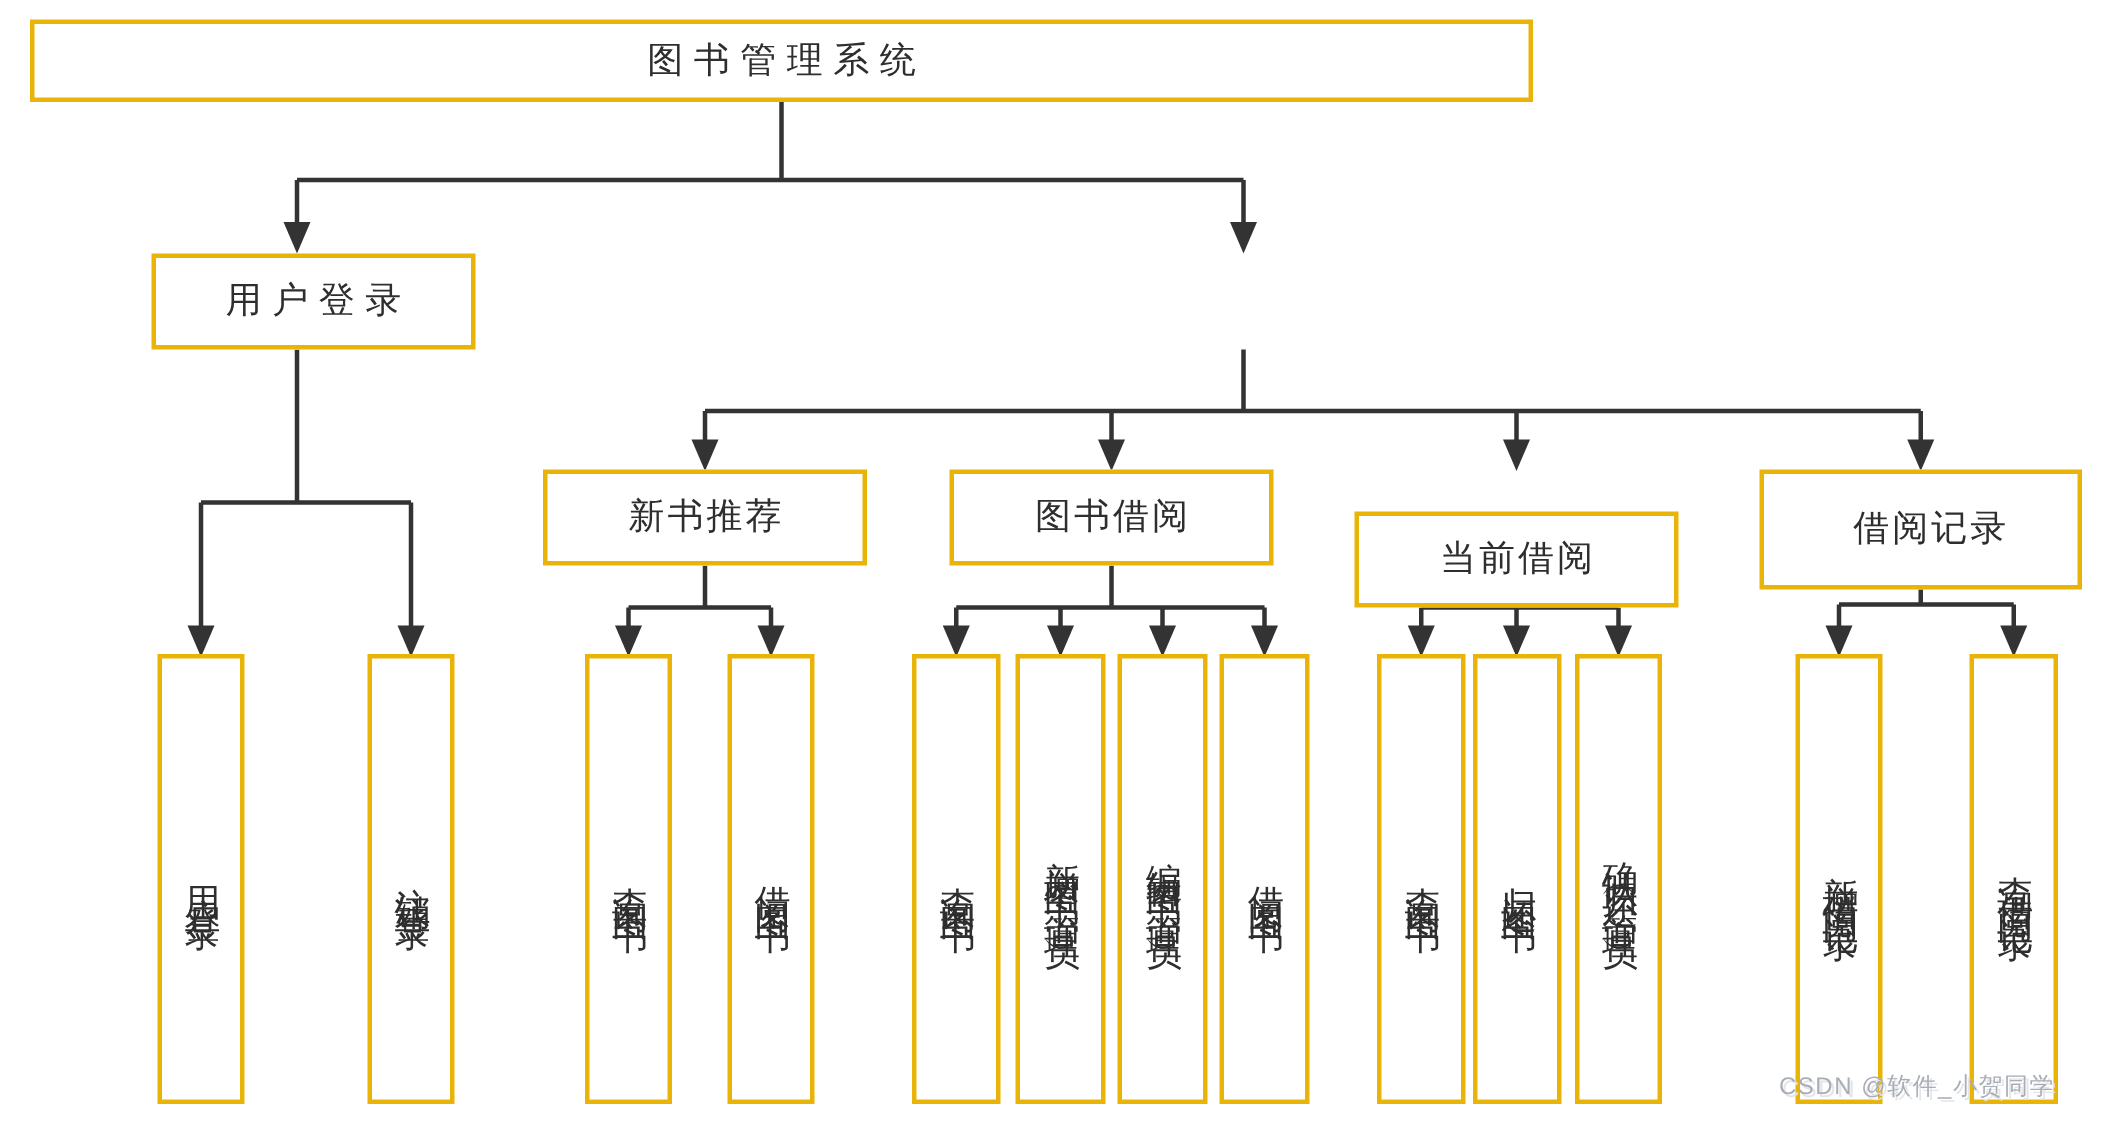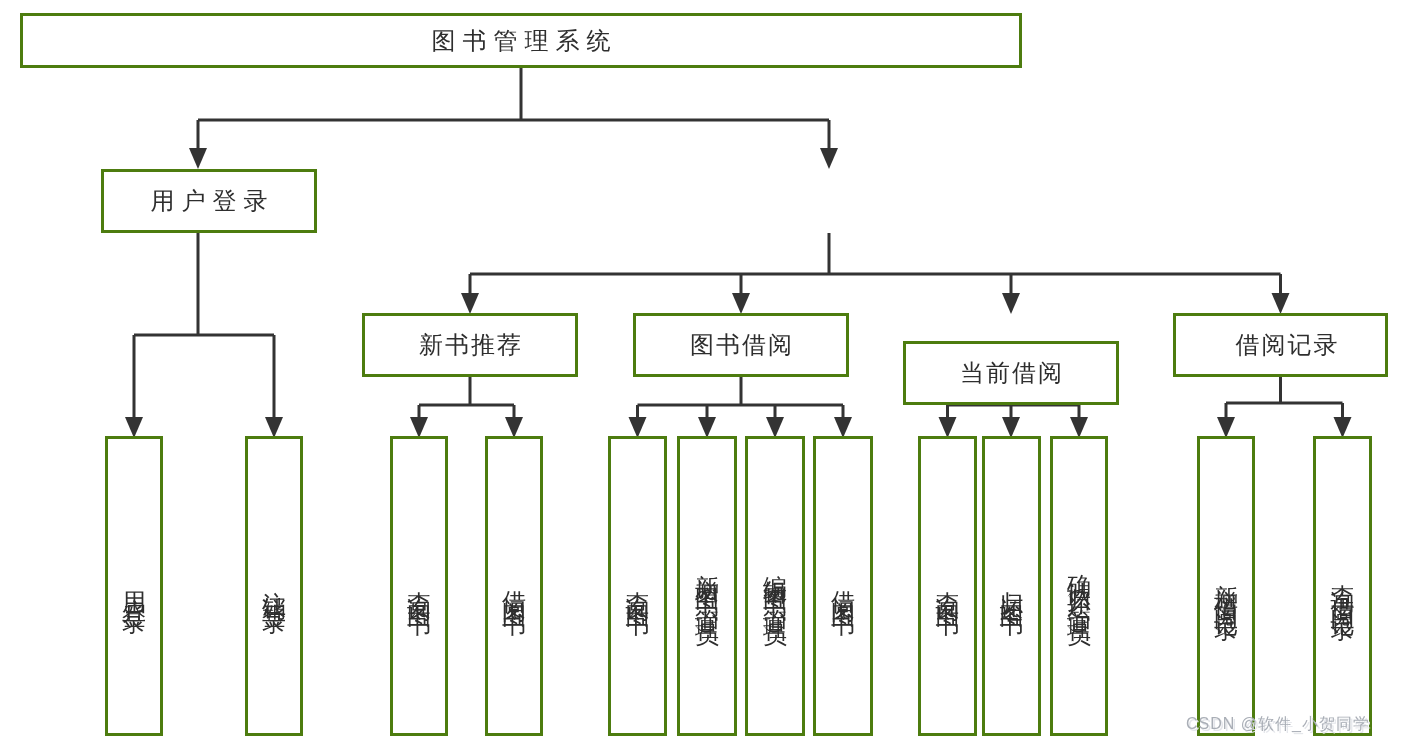--- a/index.html
+++ b/index.html
@@ -13,21 +13,21 @@
   }
   svg.connectors {
     position: absolute;
     left: 0; top: 0;
     width: 1405px; height: 747px;
     pointer-events: none;
   }
   .box {
     position: absolute;
     box-sizing: border-box;
-    border: 3px solid #4d7c0f;
+    border: 3px solid #eab308;
     background: #ffffff;
     display: flex;
     align-items: center;
     justify-content: center;
     color: #2e2e2e;
   }
   .hlabel {
     font-size: 24px;
     letter-spacing: 7px;
     text-indent: 7px;
@@ -136,21 +136,21 @@
 
   <div class="box" style="left:633px; top:313px; width:216px; height:64px;">
     <span class="hlabel tight">图书借阅</span>
   </div>
   <div class="box" style="left:362px; top:313px; width:216px; height:64px;">
     <span class="hlabel tight">新书推荐</span>
   </div>
   <div class="box" style="left:903px; top:313px; width:216px; height:64px;margin-top:28px;">
     <span class="hlabel tight">当前借阅</span>
   </div>
-  <div class="box" style="left:1173px; top:313px; width:215px; height:64px;padding-left:12px;">
+  <div class="box" style="left:1173px; top:313px; width:215px; height:80px;padding-left:12px;">
     <span class="hlabel tight">借阅记录</span>
   </div>
 
   <div class="box" style="left:105px; top:436px; width:58px; height:300px;">
     <span class="vlabel">用户登录</span>
   </div>
   <div class="box" style="left:245px; top:436px; width:58px; height:300px;">
     <span class="vlabel">注销登录</span>
   </div>
 

